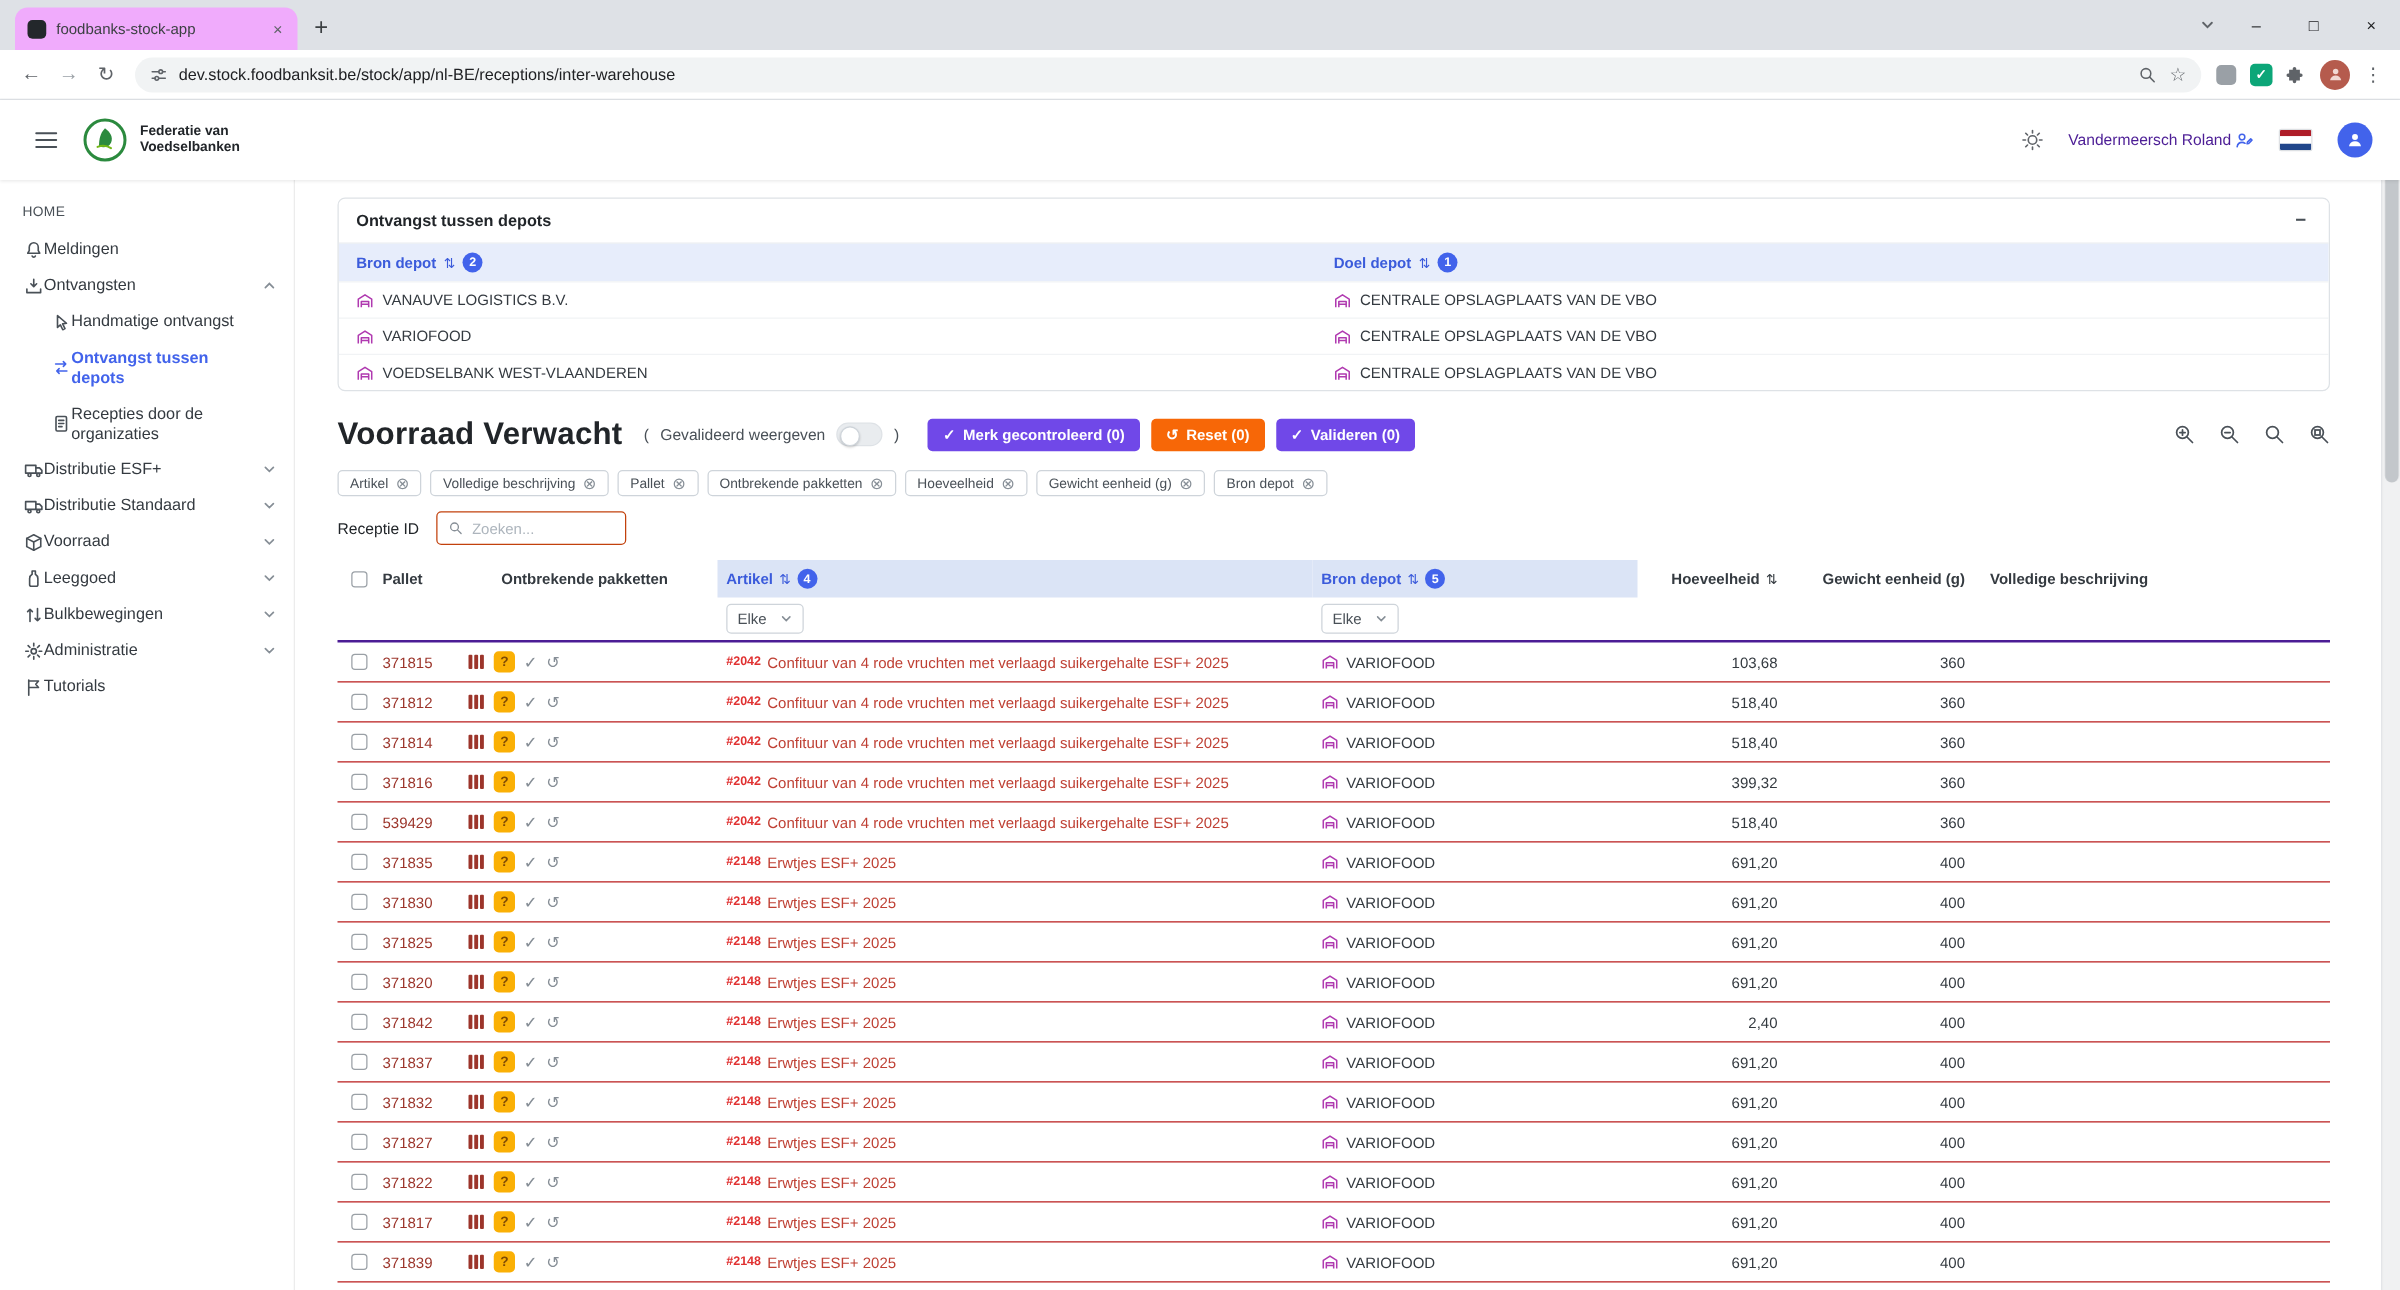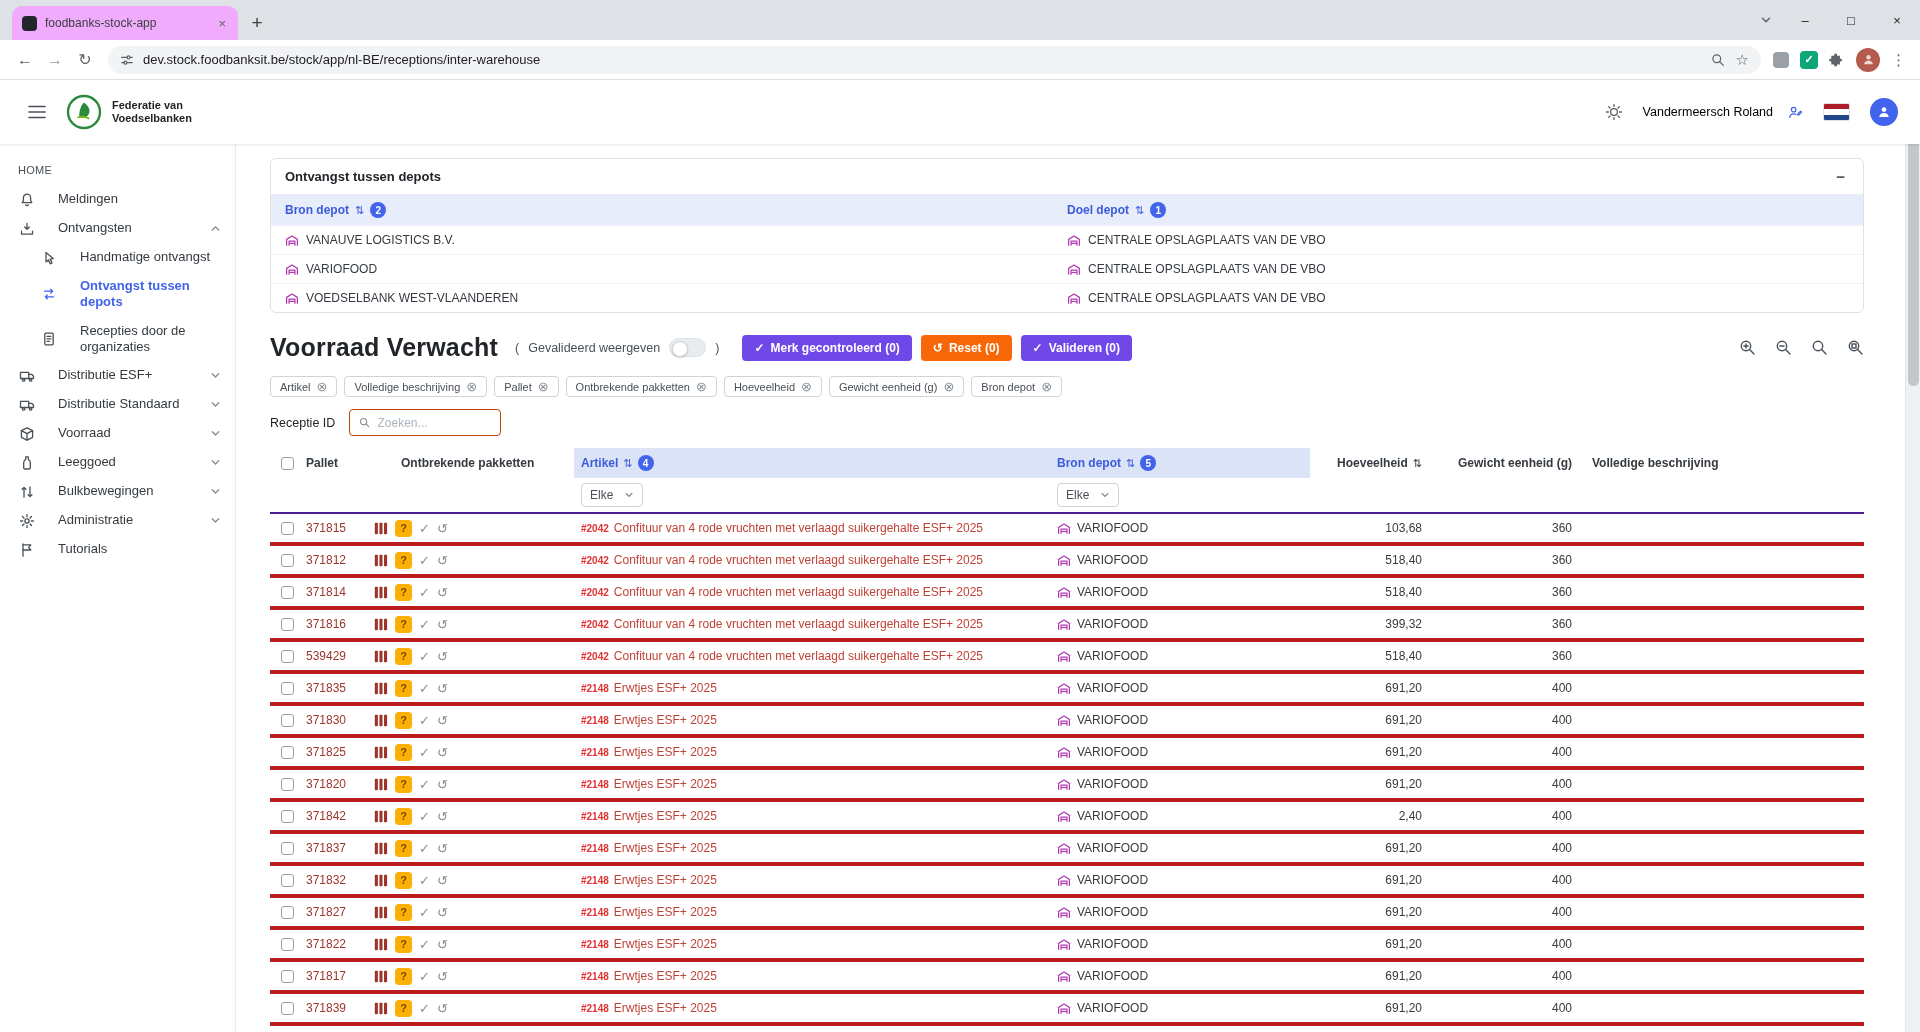--- a/index.html
+++ b/index.html
@@ -26,29 +26,29 @@
 .avatar{width:24px;height:24px;border-radius:50%;background:#b55b4d;display:flex;align-items:center;justify-content:center;overflow:hidden}
 .star{font-size:15px}
 .kebab{font-size:15px;letter-spacing:0}
 
 .app-header{height:64px;background:#fff;display:flex;align-items:center;padding:0 22px;box-shadow:0 1px 3px rgba(0,0,0,.10);position:relative;z-index:5}
 .hamburger{display:flex;padding:6px;margin-right:14px}
 .logo{margin-right:10px;display:flex}
 .brand{font-size:11px;font-weight:700;color:#212529;line-height:1.2}
 .header-right{margin-left:auto;display:flex;align-items:center;gap:20px}
 .sun{display:flex}
-.user-link{display:flex;align-items:center;gap:15px;color:#000000;font-size:12.5px}
+.user-link{display:flex;align-items:center;gap:3px;color:#4c1d95;font-size:12.5px}
 .flag{width:27px;height:18px;border-radius:2px;overflow:hidden;border:1px solid #dde0e3;display:flex;flex-direction:column}
 .flag div{flex:1}
 .org-avatar{width:28px;height:28px;border-radius:50%;background:#4263eb;display:flex;align-items:center;justify-content:center}
 
 .app-body{display:flex;height:888px;background:#fff}
 .sidebar{width:236px;background:#fff;border-right:1px solid #ececec;padding-top:12px;flex:none}
 .side-label{font-size:11px;font-weight:400;color:#495057;padding:8px 18px 9px;letter-spacing:.3px}
-.side-item{display:flex;align-items:center;gap:23px;padding:6px 14px 6px 18px;font-size:13px;color:#343a40;min-height:29px;cursor:pointer}
+.side-item{display:flex;align-items:center;gap:0;padding:6px 14px 6px 18px;font-size:13px;color:#343a40;min-height:29px;cursor:pointer}
 .side-item .s-icon{width:17px;display:flex;justify-content:center;color:#495057;flex:none}
 .side-item.child{padding-left:40px}
 .side-item.active{color:#4263eb;font-weight:700}
 .side-item.active .s-icon{color:#4263eb}
 .side-item .chev{margin-left:auto;color:#868e96;display:flex}
 .s-label{line-height:1.25;max-width:150px}
 .main{flex:1;padding:14px 56px 0 34px;overflow:hidden}
 
 .card{border:1px solid #dee2e6;border-radius:6px;overflow:hidden;background:#fff}
 .card-head{display:flex;align-items:center;justify-content:space-between;padding:9px 14px;font-size:13px;font-weight:700;color:#212529;border-bottom:1px solid #e9ecef}
@@ -84,21 +84,21 @@
 .table{margin-top:12px}
 .grid{display:grid;grid-template-columns:36px 68px 200px 476px 260px 112px 150px 1fr;align-items:center}
 .thead{height:30px;font-size:12px;font-weight:700;color:#343a40}
 .th{display:flex;align-items:center;gap:5px;height:100%}
 .th.hl{background:#dbe4f6;color:#3b5bdb;padding-left:7px}
 .th.right{justify-content:flex-end}
 .pad-missing{padding-left:27px}
 .pad-desc{padding-left:20px}
 .filter-row{height:36px;border-bottom:2px solid #4c1d95}
 .select{display:inline-flex;align-items:center;justify-content:space-between;width:62px;border:1px solid #ced4da;border-radius:4px;padding:4px 8px;font-size:12px;color:#495057;margin-left:7px;cursor:pointer;background:#fff}
-.data-row{height:32px;border-bottom:4px solid #b91c1c;font-size:12px;color:#343a40}
+.data-row{height:32px;border-bottom:1px solid #b91c1c;font-size:12px;color:#343a40}
 .cell{display:flex;align-items:center;height:100%}
 .c-check{padding-left:11px}
 .checkbox{width:13px;height:13px;border:1.5px solid #9aa0a6;border-radius:3px;background:#fff;flex:none;cursor:pointer}
 .c-pallet{color:#9c352b}
 .c-missing{gap:7px}
 .pallet-ic{display:flex}
 .qbadge{width:17px;height:17px;border-radius:4px;background:#fab005;color:#7d4a06;font-weight:700;font-size:11px;display:flex;align-items:center;justify-content:center;cursor:pointer}
 .act{color:#868e96;font-size:13px;cursor:pointer}
 .c-article{gap:5px;padding-left:7px;overflow:hidden;white-space:nowrap;cursor:pointer}
 .a-code{color:#e03131;font-weight:700;font-size:10px}

